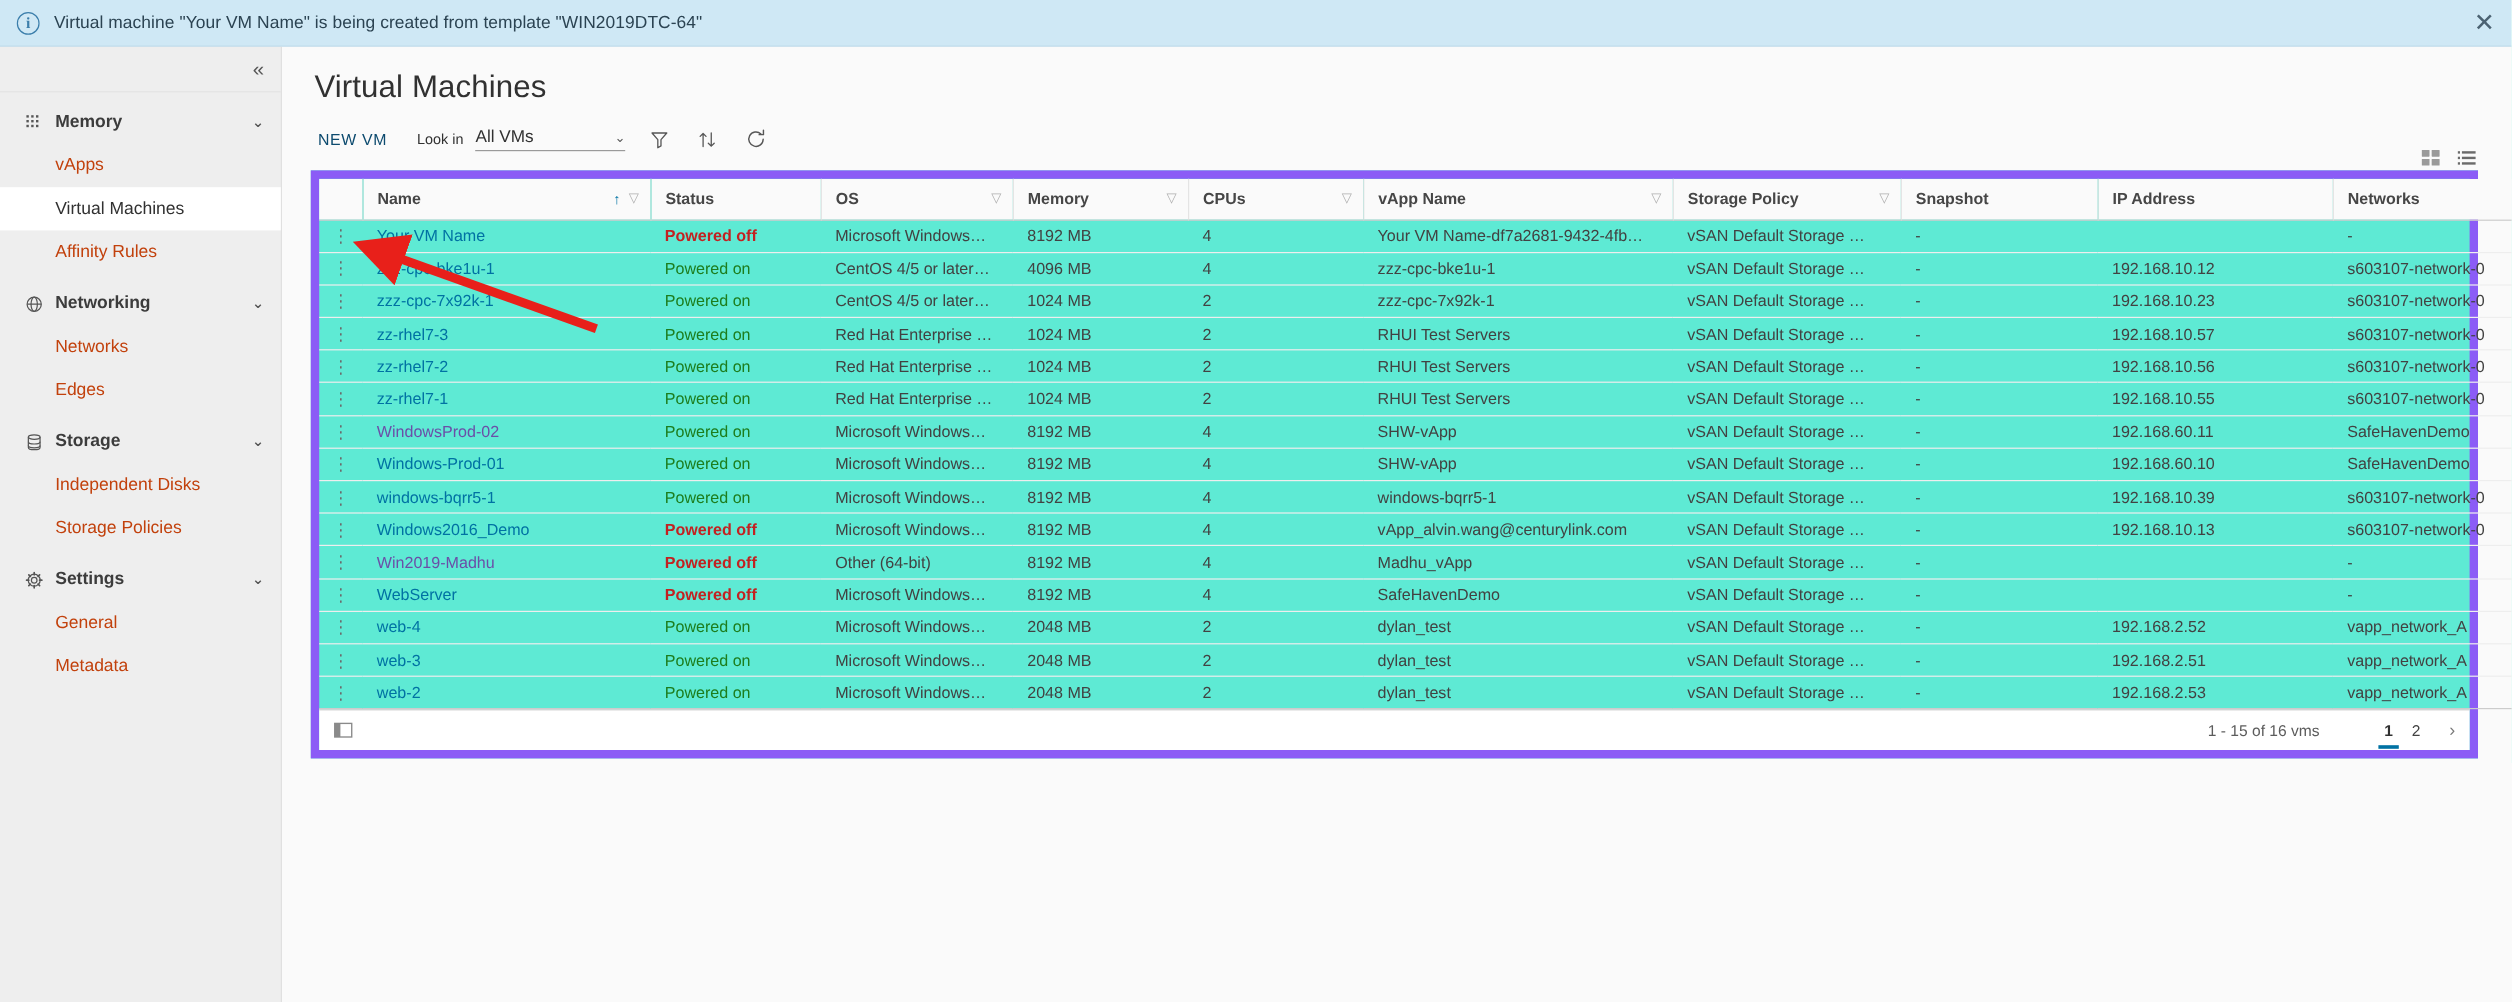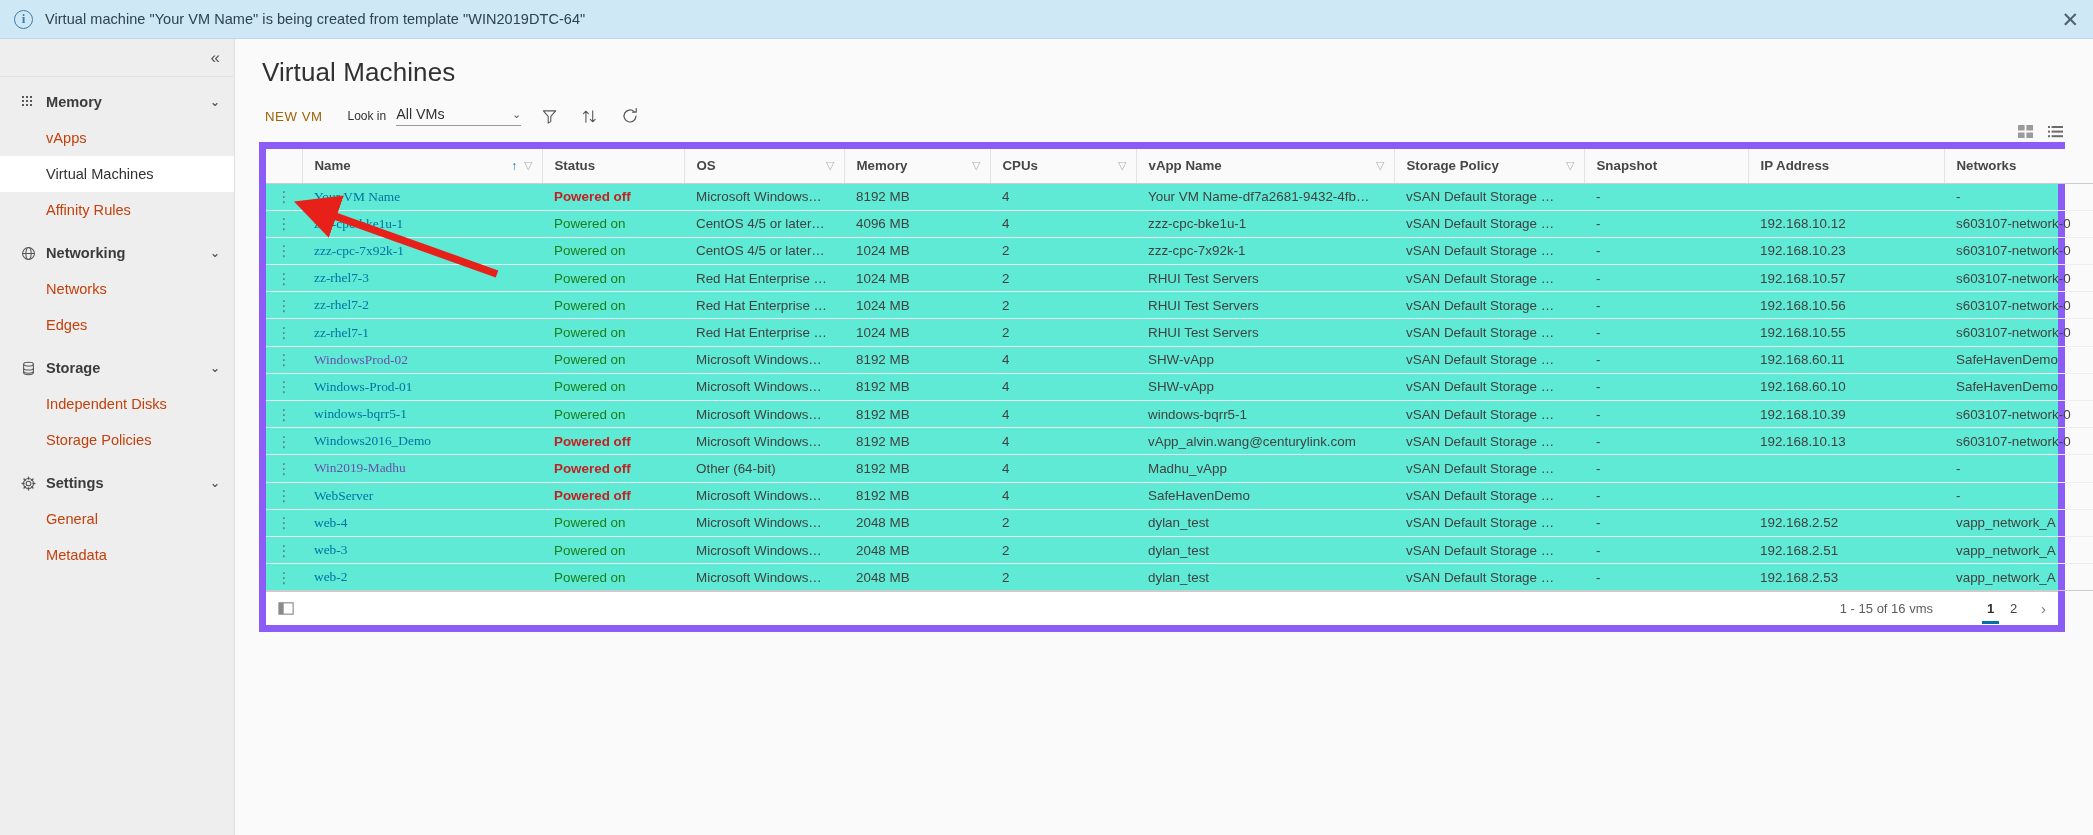--- a/index.html
+++ b/index.html
@@ -124,21 +124,21 @@
     letter-spacing: .1px;
   }
   .toolbar {
     display: flex;
     align-items: center;
     padding: 12px 0 0 3px;
     height: 44px;
   }
   .newvm-btn {
     font-size: 13.2px;
-    color: #a16207;
+    color: #0c4a6e;
     font-weight: normal;
     letter-spacing: .55px;
     cursor: pointer;
     padding: 4px 3px;
   }
   .lookin-label {
     margin-left: 22px;
     font-size: 12px;
     color: #313131;
   }
@@ -218,21 +218,21 @@
   .col-kebab { width: 36px; padding: 0 !important; text-align: center; }
   .kebab {
     color: #6b6b6b;
     font-size: 13px;
     letter-spacing: 0;
     cursor: pointer;
     line-height: 1;
     display: inline-block;
     transform: scaleY(1.15);
   }
-  .vmlink { color: #0072a3; cursor: pointer; font-family: Liberation Serif, serif; }
+  .vmlink { color: #0072a3; cursor: pointer; }
   .vmlink.visited { color: #6b4fa8; }
   .st-on { color: #1d7d1d; font-weight: normal; }
   .st-off { color: #c32121; font-weight: bold; }
   
   .tfoot {
     display: flex;
     align-items: center;
     height: 34px;
     padding: 0 12px;
     background: #fff;

